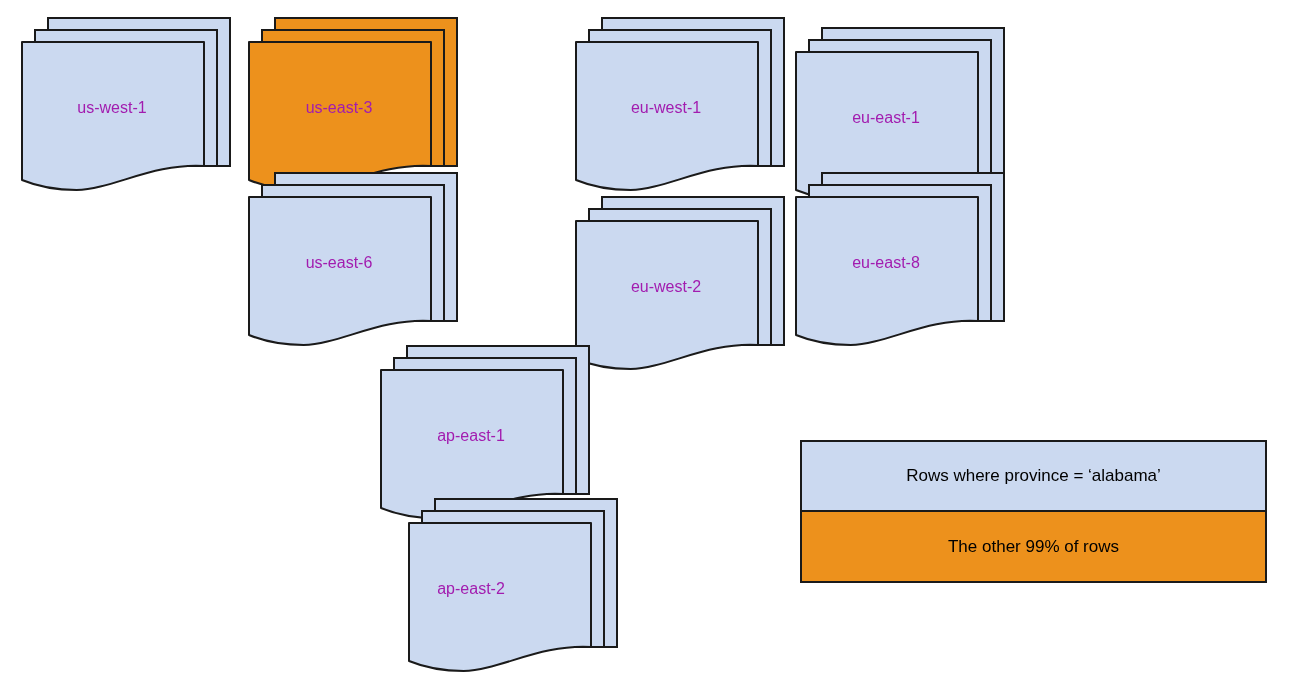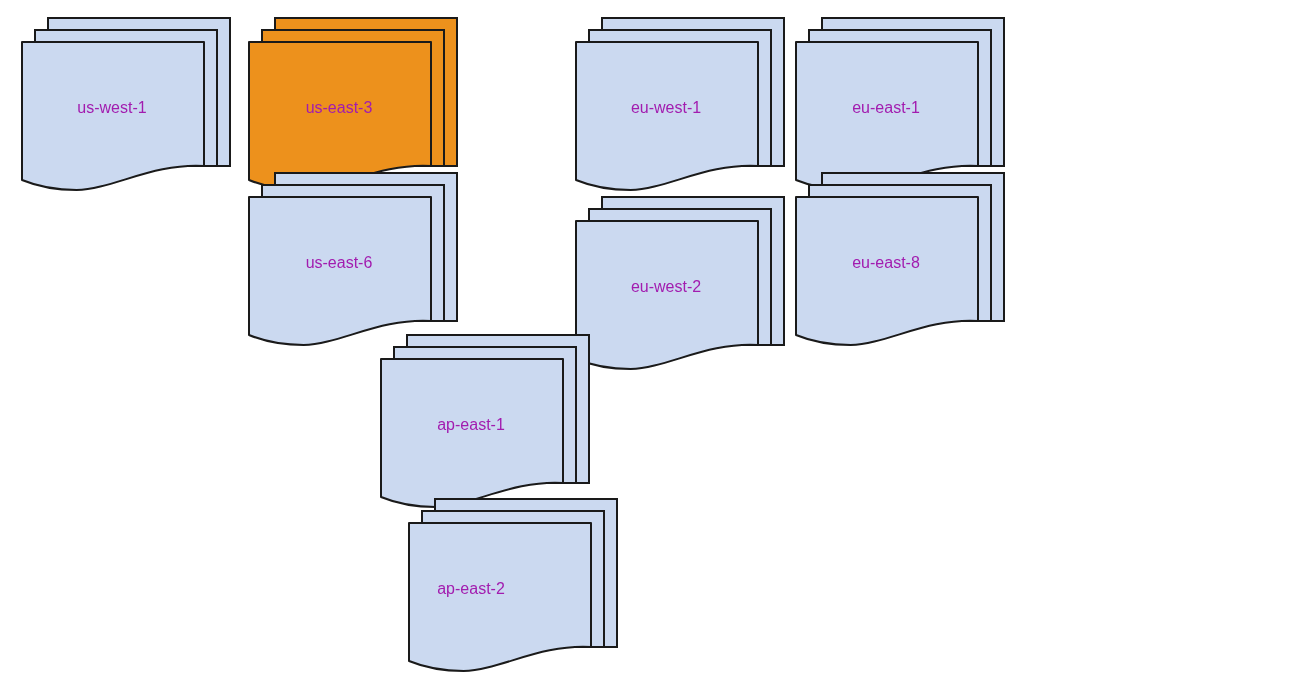--- a/index.html
+++ b/index.html
@@ -85,21 +85,21 @@
       <div class="stack-label" style="top: 83.28px;">us-east-3</div>
     </div>
     <div class="stack" style="left: 575px; top: 17px; width: 210px; height: 174px;">
       <svg width="210" height="174" viewBox="0 0 210 174">
         <rect x="27" y="1" width="182" height="148" fill="#cbd9f0" stroke="#1a1a1a" stroke-width="2"></rect>
         <rect x="14" y="13" width="182" height="136" fill="#cbd9f0" stroke="#1a1a1a" stroke-width="2"></rect>
         <path d="M 0 0 L 182 0 L 182 124 C 131.04 121 91 147 54.6 148 C 32.76 148 14.56 144 0 138 Z" transform="translate(1,25)" fill="#cbd9f0" stroke="#1a1a1a" stroke-width="2" stroke-linejoin="round"></path>
       </svg>
       <div class="stack-label" style="top: 83.28px;">eu-west-1</div>
     </div>
-    <div class="stack" style="left: 795px; top: 17px; width: 247px; height: 174px;">
+    <div class="stack" style="left: 795px; top: 27px; width: 247px; height: 174px;">
       <svg width="210" height="174" viewBox="0 0 210 174">
         <rect x="27" y="1" width="182" height="148" fill="#cbd9f0" stroke="#1a1a1a" stroke-width="2"></rect>
         <rect x="14" y="13" width="182" height="136" fill="#cbd9f0" stroke="#1a1a1a" stroke-width="2"></rect>
         <path d="M 0 0 L 182 0 L 182 124 C 131.04 121 91 147 54.6 148 C 32.76 148 14.56 144 0 138 Z" transform="translate(1,25)" fill="#cbd9f0" stroke="#1a1a1a" stroke-width="2" stroke-linejoin="round"></path>
       </svg>
       <div class="stack-label" style="top: 83.28px;">eu-east-1</div>
     </div>
     <div class="stack" style="left: 248px; top: 172px; width: 210px; height: 174px;">
       <svg width="210" height="174" viewBox="0 0 210 174">
         <rect x="27" y="1" width="182" height="148" fill="#cbd9f0" stroke="#1a1a1a" stroke-width="2"></rect>
@@ -117,29 +117,37 @@
       <div class="stack-label" style="top: 83.28px;">eu-west-2</div>
     </div>
     <div class="stack" style="left: 795px; top: 172px; width: 210px; height: 174px;">
       <svg width="210" height="174" viewBox="0 0 210 174">
         <rect x="27" y="1" width="182" height="148" fill="#cbd9f0" stroke="#1a1a1a" stroke-width="2"></rect>
         <rect x="14" y="13" width="182" height="136" fill="#cbd9f0" stroke="#1a1a1a" stroke-width="2"></rect>
         <path d="M 0 0 L 182 0 L 182 124 C 131.04 121 91 147 54.6 148 C 32.76 148 14.56 144 0 138 Z" transform="translate(1,25)" fill="#cbd9f0" stroke="#1a1a1a" stroke-width="2" stroke-linejoin="round"></path>
       </svg>
       <div class="stack-label" style="top: 83.28px;">eu-east-8</div>
     </div>
-    <div class="stack" style="left: 380px; top: 334px; width: 210px; height: 139px;">
+    <div class="stack" style="left: 380px; top: 345px; width: 210px; height: 139px;">
       <svg width="210" height="174" viewBox="0 0 210 174">
         <rect x="27" y="1" width="182" height="148" fill="#cbd9f0" stroke="#1a1a1a" stroke-width="2"></rect>
         <rect x="14" y="13" width="182" height="136" fill="#cbd9f0" stroke="#1a1a1a" stroke-width="2"></rect>
         <path d="M 0 0 L 182 0 L 182 124 C 131.04 121 91 147 54.6 148 C 32.76 148 14.56 144 0 138 Z" transform="translate(1,25)" fill="#cbd9f0" stroke="#1a1a1a" stroke-width="2" stroke-linejoin="round"></path>
       </svg>
       <div class="stack-label" style="top: 83.28px;">ap-east-1</div>
     </div>
     <div class="stack" style="left: 380px; top: 498px; width: 210px; height: 174px; padding-left: 28px;">
       <svg width="210" height="174" viewBox="0 0 210 174">
         <rect x="27" y="1" width="182" height="148" fill="#cbd9f0" stroke="#1a1a1a" stroke-width="2"></rect>
         <rect x="14" y="13" width="182" height="136" fill="#cbd9f0" stroke="#1a1a1a" stroke-width="2"></rect>
         <path d="M 0 0 L 182 0 L 182 124 C 131.04 121 91 147 54.6 148 C 32.76 148 14.56 144 0 138 Z" transform="translate(1,25)" fill="#cbd9f0" stroke="#1a1a1a" stroke-width="2" stroke-linejoin="round"></path>
       </svg>
       <div class="stack-label" style="top: 83.28px;">ap-east-2</div>
     </div>
+    <div class="legend" style="left: 800px; top: 440px; width: 467px; height: 143px;">
+      <div class="legend-row legend-row-top" style="background: rgb(203, 217, 240);">
+        <span>Rows where province = ‘alabama’</span>
+      </div>
+      <div class="legend-row legend-row-bottom" style="background: rgb(237, 145, 28);">
+        <span>The other 99% of rows</span>
+      </div>
+    </div>
   </div>
 
 </body></html>

